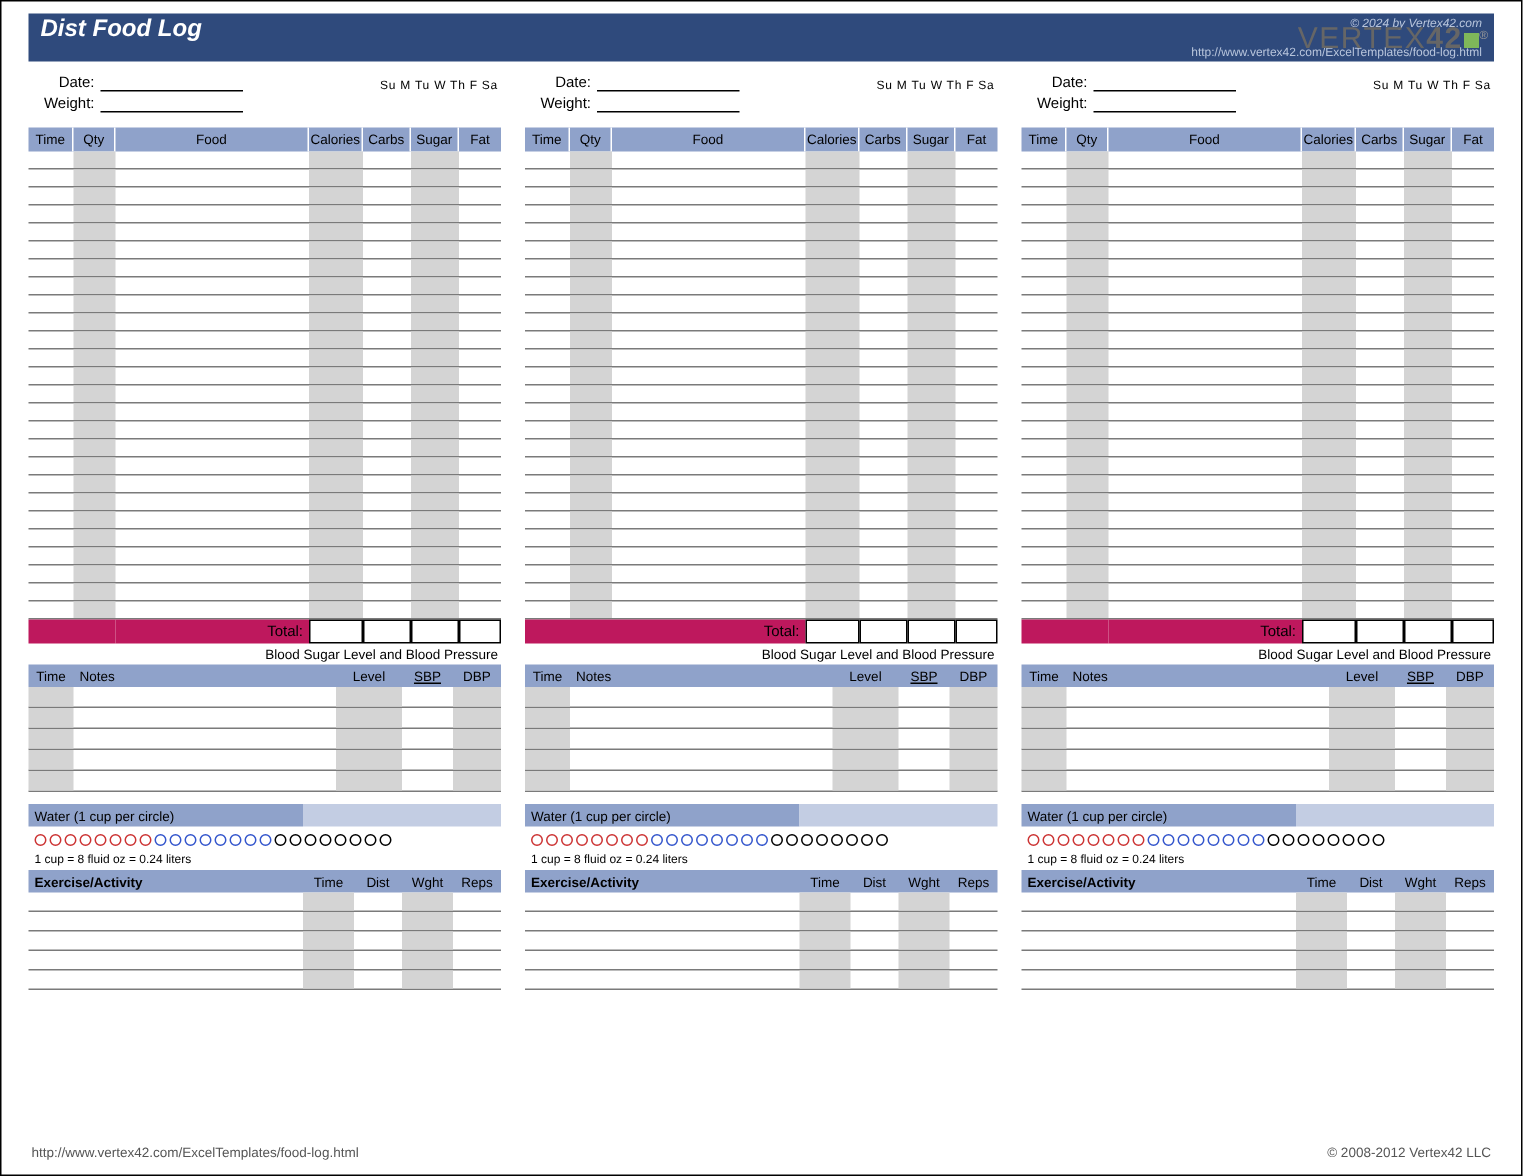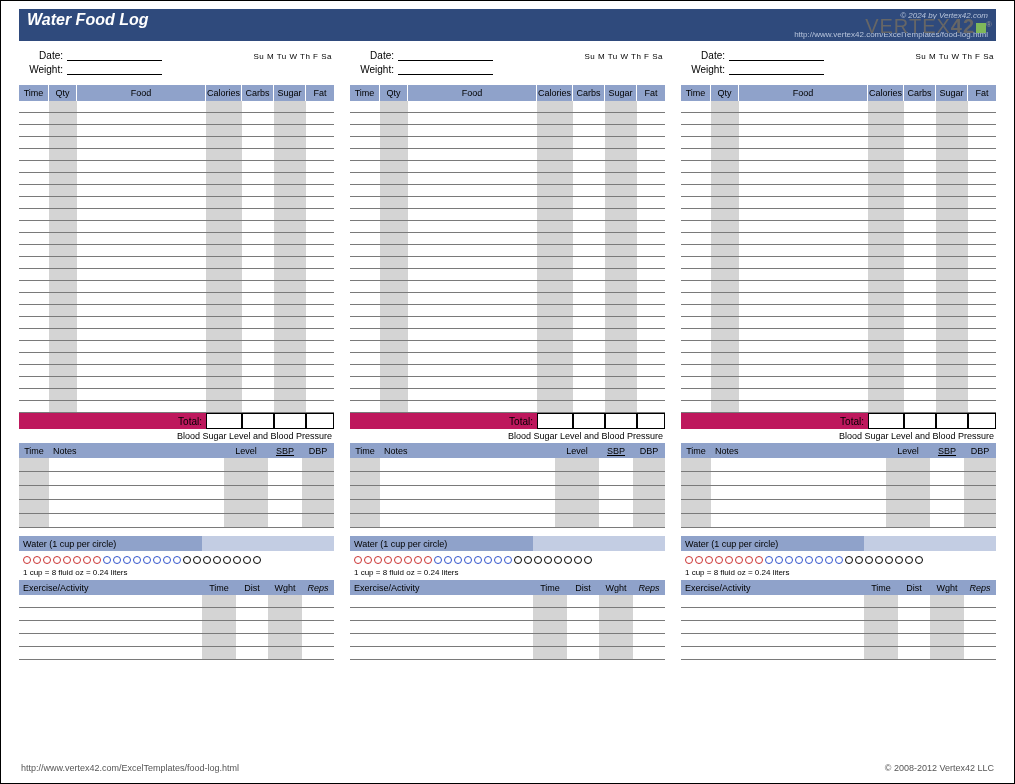--- a/index.html
+++ b/index.html
@@ -48,34 +48,34 @@
   .water-header { background: #8fa2ca; height: 15px; font-size: 9px; display:flex; align-items:center; padding-left: 4px; }
   .water-lighter { background: #c3cde3; height: 15px; }
   .water-circles { height: 16px; display: flex; align-items: center; gap: 2px; padding-left: 4px; padding-top:2px; }
   .circle { width: 8px; height: 8px; border-radius: 50%; border: 1px solid; }
   .red { border-color: #cc3333; }
   .blue { border-color: #3355cc; }
   .black { border-color: #000; }
   .water-note { font-size: 8px; padding: 1px 0 3px 4px; }
   .ex-header { display: flex; background: #8fa2ca; height: 15px; font-size: 9px; align-items:center; }
   .ex-header > div { text-align:center; height:100%; display:flex; align-items:center; justify-content:center; }
-  .e-act { flex: 1; justify-content:flex-start !important; padding-left: 4px; font-weight: normal; }
+  .e-act { flex: 1; justify-content:flex-start !important; padding-left: 4px; font-weight: bold; }
   .e-time { width: 34px; }
   .e-dist { width: 32px; }
   .e-wght { width: 34px; }
-  .e-reps { width: 32px; font-style: italic; }
+  .e-reps { width: 32px; }
   .ex-row { display: flex; height: 13px; border-bottom: 1px solid #7a7a7a; }
   .footer { position: absolute; bottom: 10px; left: 20px; right: 20px; display: flex; justify-content: space-between; font-size: 9px; color: #555; }
 </style>
 </head>
 <body>
 
 <div class="page">
   <div class="title-bar">
-    <span class="title">Water Food Log</span>
+    <span class="title">Dist Food Log</span>
     <span class="copyright-top">© 2024 by Vertex42.com</span>
     <span class="source-link">http://www.vertex42.com/ExcelTemplates/food-log.html</span>
   </div>
   <div class="logo">
     <span class="logo-text"><span>VERTEX</span><span style="font-weight:600">42</span></span><span class="logo-square"></span><span class="logo-tm">®</span>
   </div>
 
   <div class="columns" id="cols">
       <div class="col">
         <div class="meta-row">

